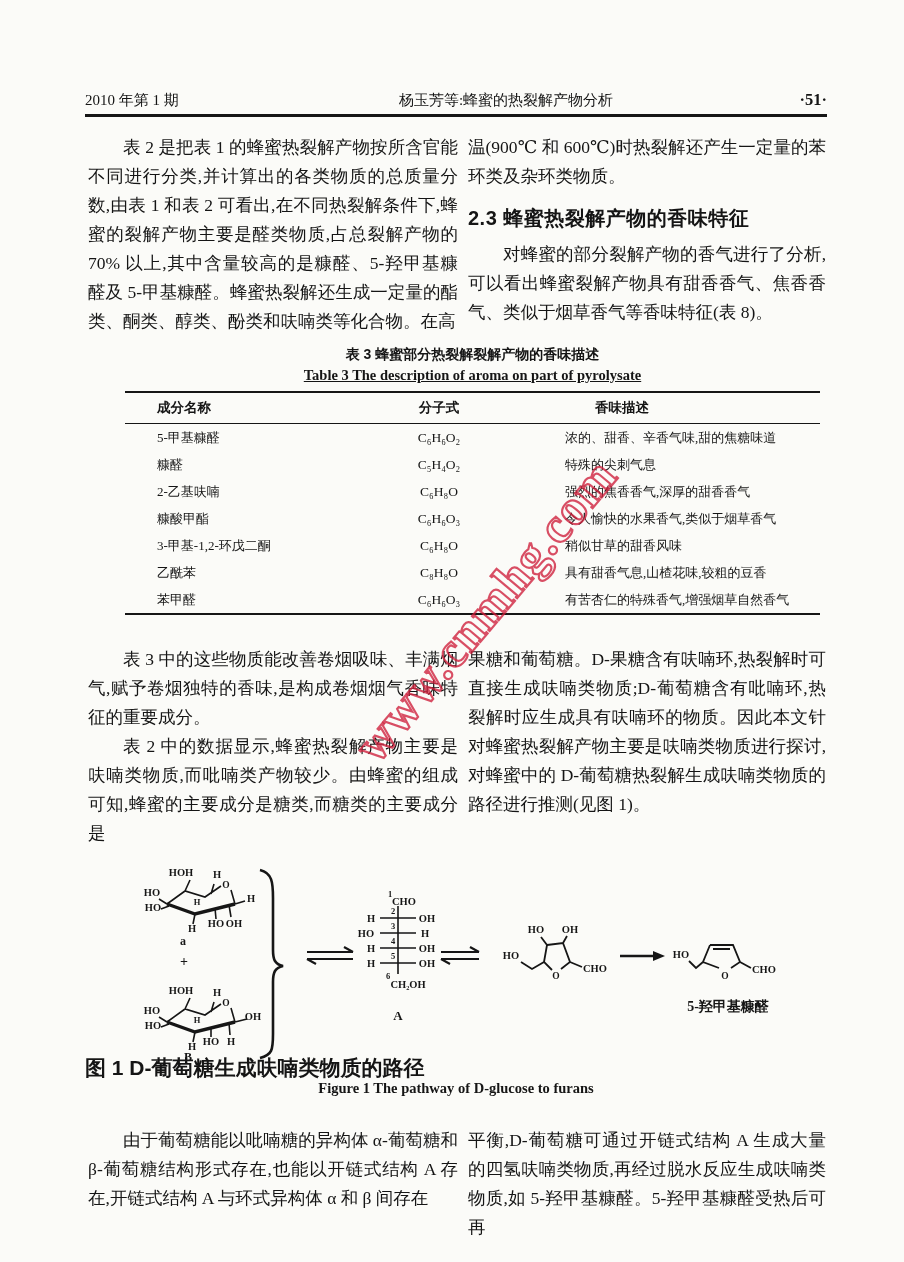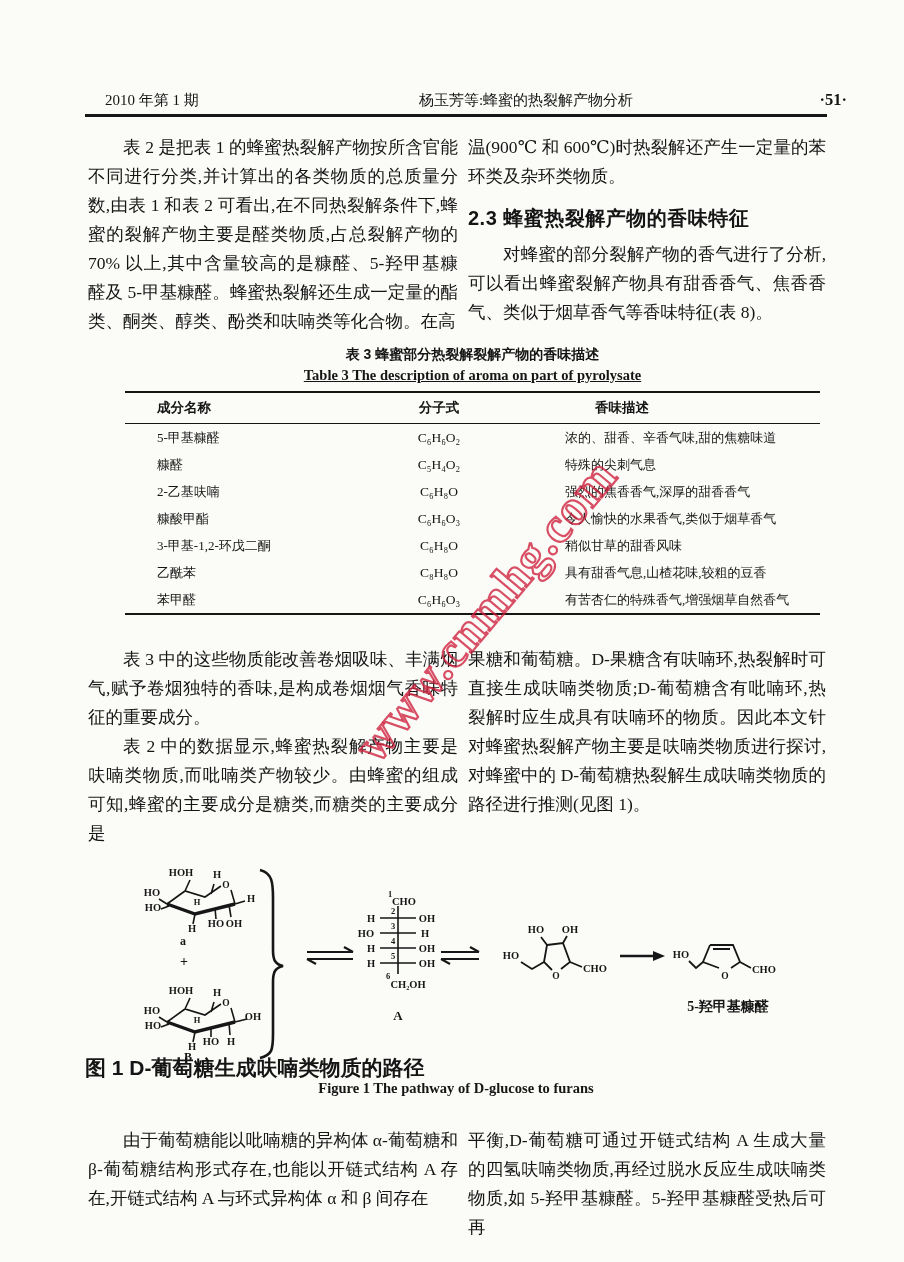--- a/index.html
+++ b/index.html
@@ -8,21 +8,20 @@
     background:#fbfbf8;
     font-family:"Liberation Serif","DejaVu Serif",serif;
     color:#151515;
   }
   .abs { position:absolute; }
   
   .pg-header {
     left:85px; top:90px; width:742px;
     display:flex; justify-content:space-between; align-items:baseline;
     font-size:15px;
-    margin-left:20px;
   }
   .pg-header .issue { width:220px; }
   .pg-header .running { flex:1; text-align:center; }
   .pg-header .pageno { width:120px; text-align:right; font-weight:700; font-size:16.5px; }
   .header-rule { left:85px; top:114px; width:742px; height:3px; background:#161616; }
   
   .col { text-align:justify; font-size:17.5px; line-height:29px; }
   .col p { margin:0; }
   .col p.indent { text-indent:2em; }
   .col h3 {

